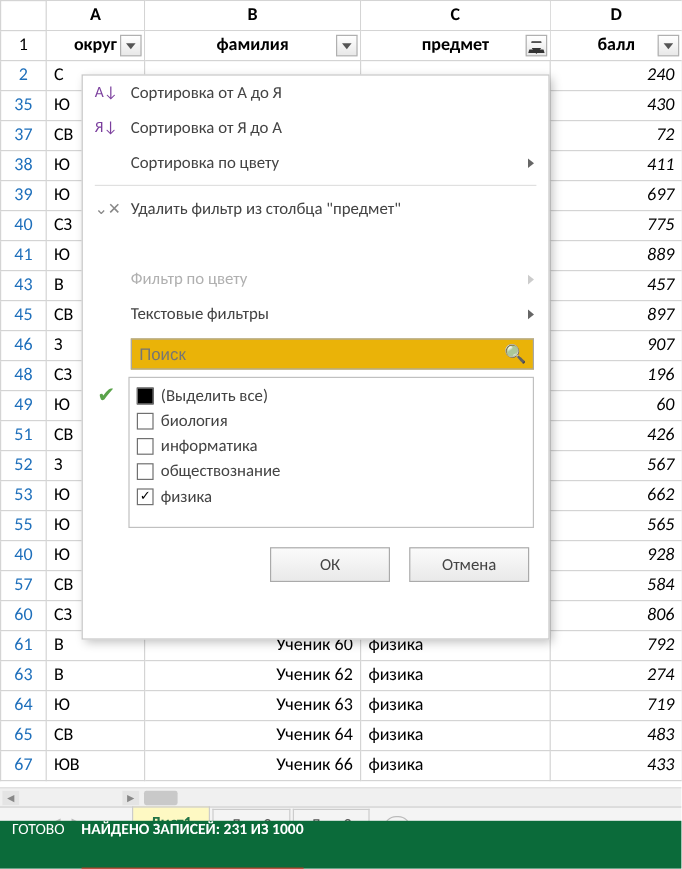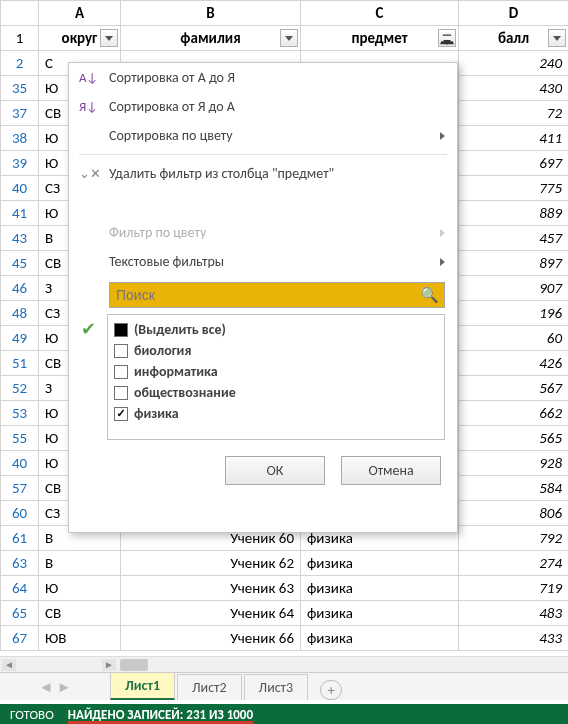--- a/index.html
+++ b/index.html
@@ -31,35 +31,35 @@
 .dd-arrow { position: absolute; right: 12px; border-left: 5px solid #666; border-top: 4px solid transparent; border-bottom: 4px solid transparent; }
 .dd-sep { height: 1px; background: #e0e0e0; margin: 4px 10px; }
 
 .search-row { margin: 6px 12px 6px 40px; position: relative; }
 .search-input { width: 100%; padding: 4px 44px 4px 6px; border: 1px solid #a8a8a8; font-size: 14px; background: #eab308; }
 .search-icon { position: absolute; right: 6px; top: 4px; color: #2a6fb5; font-size: 15px; }
 
 .check-area-wrap { position: relative; margin: 4px 12px 4px 12px; }
 .confirm-check { position: absolute; left: 0; top: 4px; color: #5aa34a; font-size: 18px; }
 .check-area { margin-left: 26px; border: 1px solid #c0c0c0; height: 126px; overflow-y: scroll; padding: 4px 6px; }
-.check-row { display: flex; align-items: center; gap: 6px; padding: 2px 0; font-weight: bold; }
+.check-row { display: flex; align-items: center; gap: 6px; padding: 2px 0; }
 .chk { width: 14px; height: 14px; border: 1px solid #707070; display: inline-flex; align-items: center; justify-content: center; font-size: 11px; line-height: 1; }
 .chk.tri { background: #000; }
 .chk.checked::after { content: "✓"; color: #000; }
 
 .btn-row { display: flex; gap: 16px; justify-content: flex-end; padding: 12px 16px 0 16px; }
 .btn { min-width: 100px; padding: 5px 10px; border: 1px solid #aaa; background: linear-gradient(#fbfbfb,#e9e9e9); cursor: pointer; font-size: 14px; text-align: center; }
 
 .tabs { position: absolute; left: 0; bottom: 24px; width: 568px; height: 28px; display: flex; align-items: flex-end; border-top: 1px solid #ccc; background: #f4f4f4; }
 .tabs .nav { width: 110px; display: flex; justify-content: center; gap: 6px; color: #bbb; padding-bottom: 4px; }
 .tab { padding: 4px 14px; border: 1px solid #ccc; border-bottom: none; background: #f4f4f4; margin-right: 2px; font-size: 14px; cursor: pointer; color: #555; }
 .tab.active { background: #fef9c3; color: #217346; font-weight: 600; border-bottom: 2px solid #217346; }
 .newtab { margin-left: 10px; width: 22px; height: 20px; border: 1px solid #bbb; border-radius: 11px; text-align: center; line-height: 18px; color: #888; cursor: pointer; }
 
-.status { position: absolute; left: 0; bottom: 0; width: 568px; height: 20px; background: #0b6b3a; color: #fff; display: flex; align-items: center; padding: 0 10px; font-size: 13px; gap: 14px; }
+.status { position: absolute; left: 0; bottom: 0; width: 568px; height: 40px; background: #0b6b3a; color: #fff; display: flex; padding: 0 10px; font-size: 13px; gap: 14px; }
 .status .found { position: relative; font-weight: bold; }
 .status .found::after { content: ""; position: absolute; left: 0; right: 0; bottom: -2px; border-bottom: 3px solid #d23a2a; }
 
 .hscroll { position: absolute; bottom: 52px; left: 0; width: 568px; height: 16px; background: #f0f0f0; border-top: 1px solid #ddd; }
 .hscroll .thumb { position: absolute; left: 120px; top: 2px; height: 12px; width: 28px; background: #c9c9c9; border-radius: 2px; }
 .hscroll .arrow { position: absolute; top: 2px; width: 14px; height: 12px; background: #e4e4e4; color: #888; font-size: 10px; text-align: center; line-height: 12px; }
 .hscroll .al { left: 2px; }
 .hscroll .ar { left: 102px; }
 </style>
 </head>

